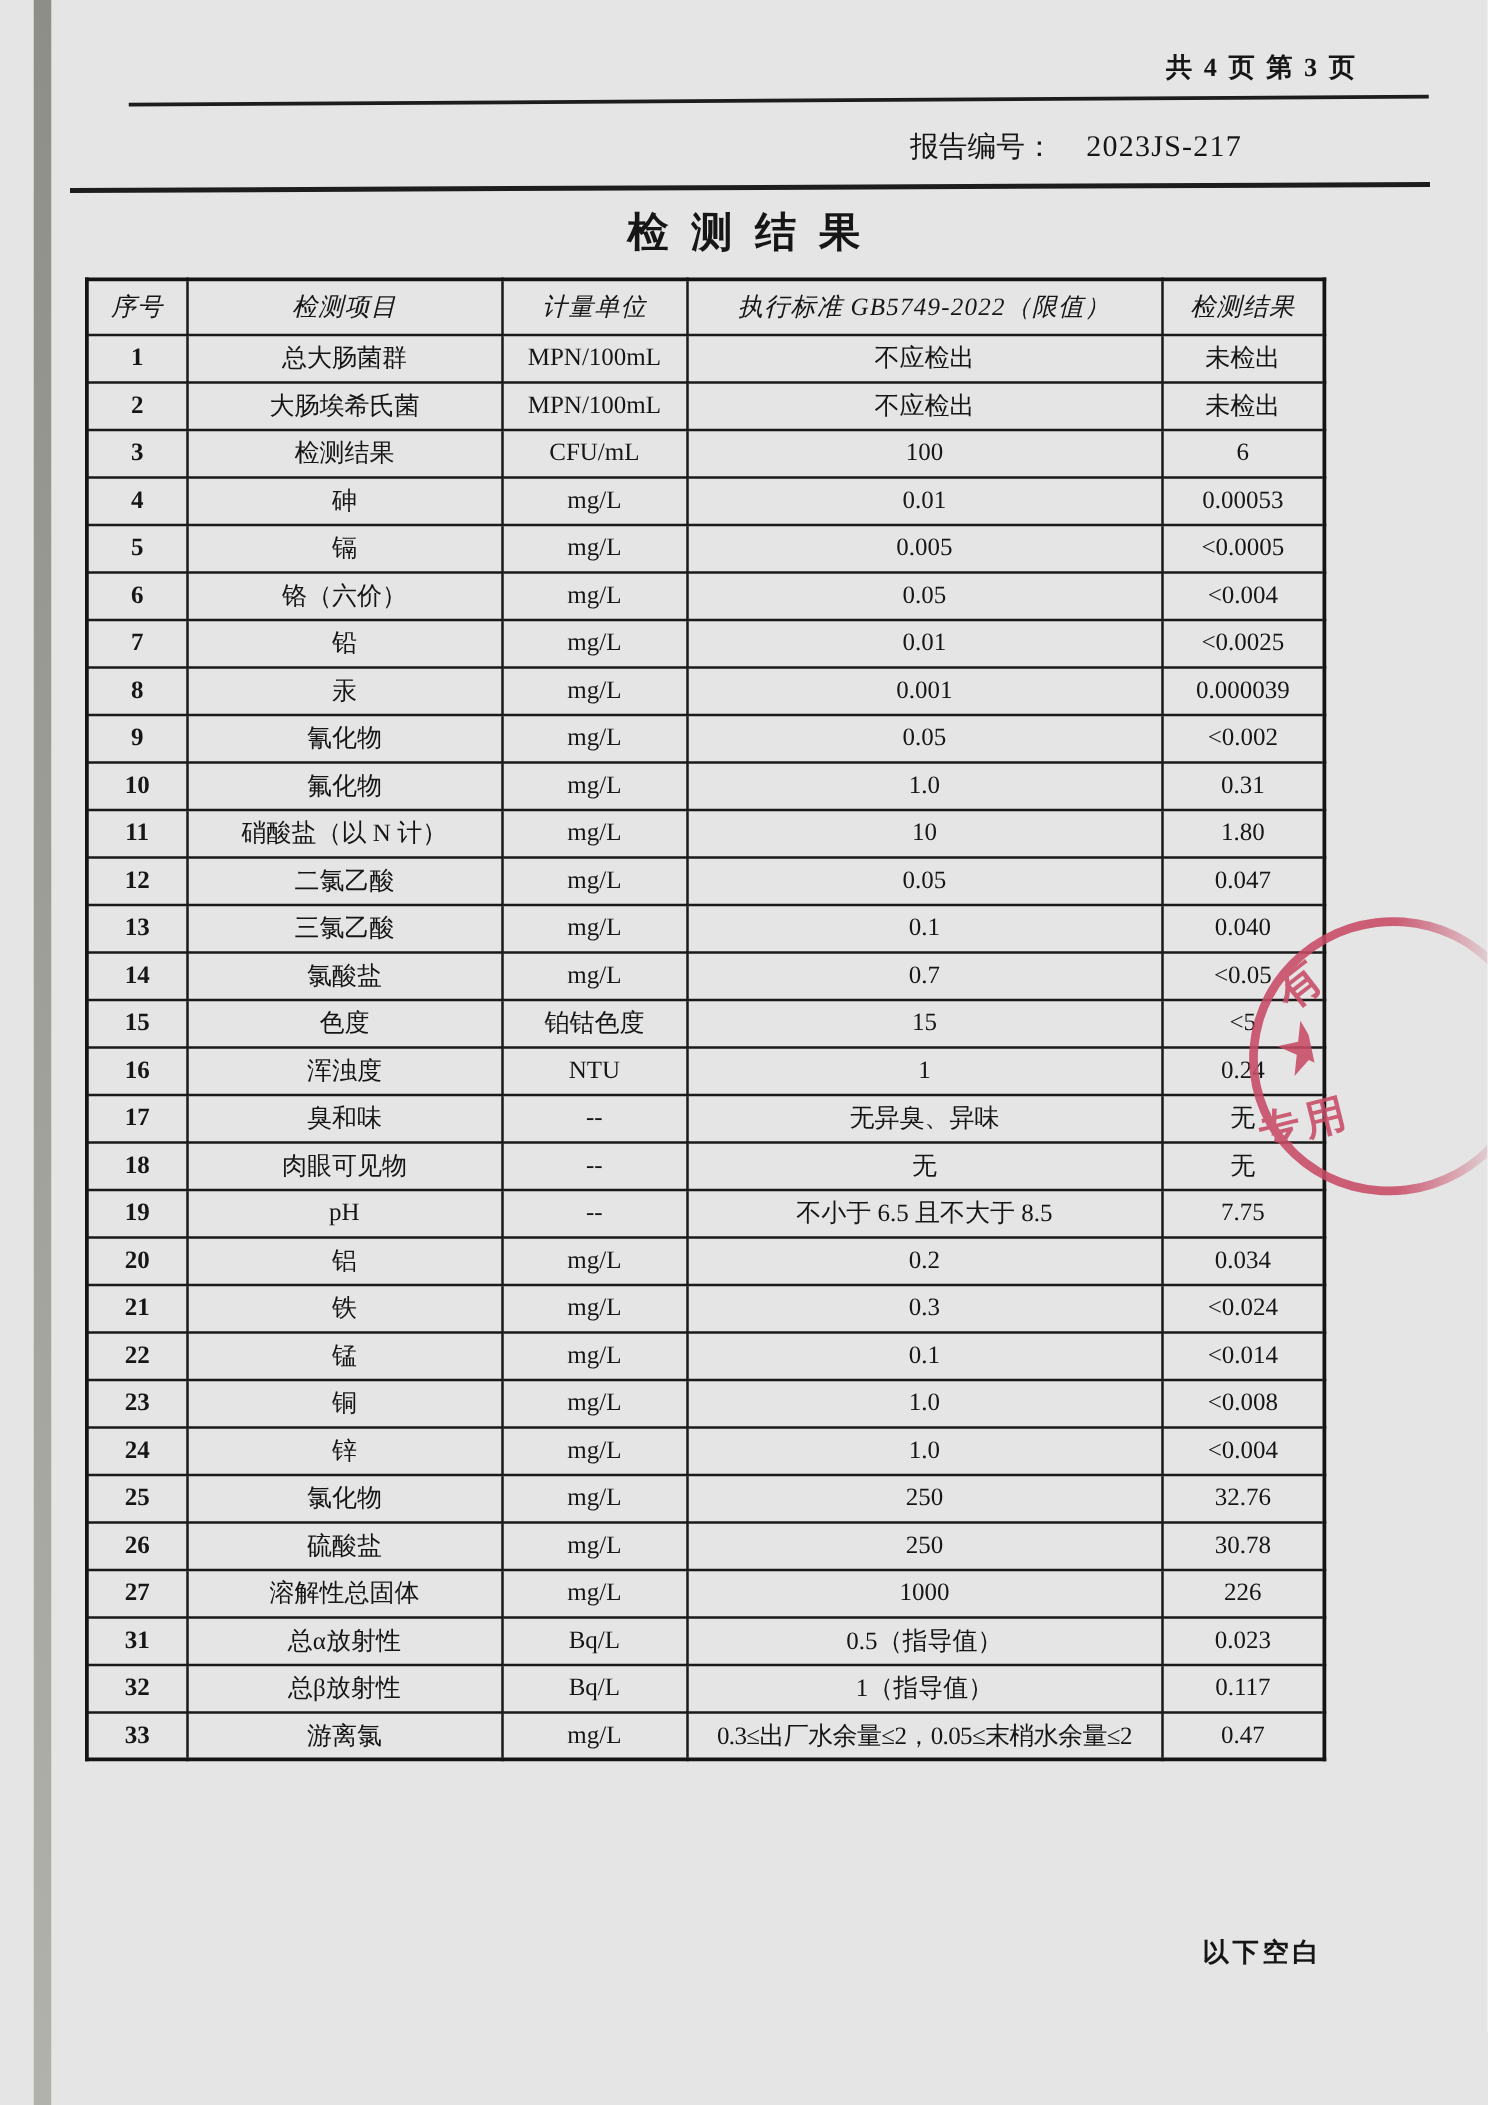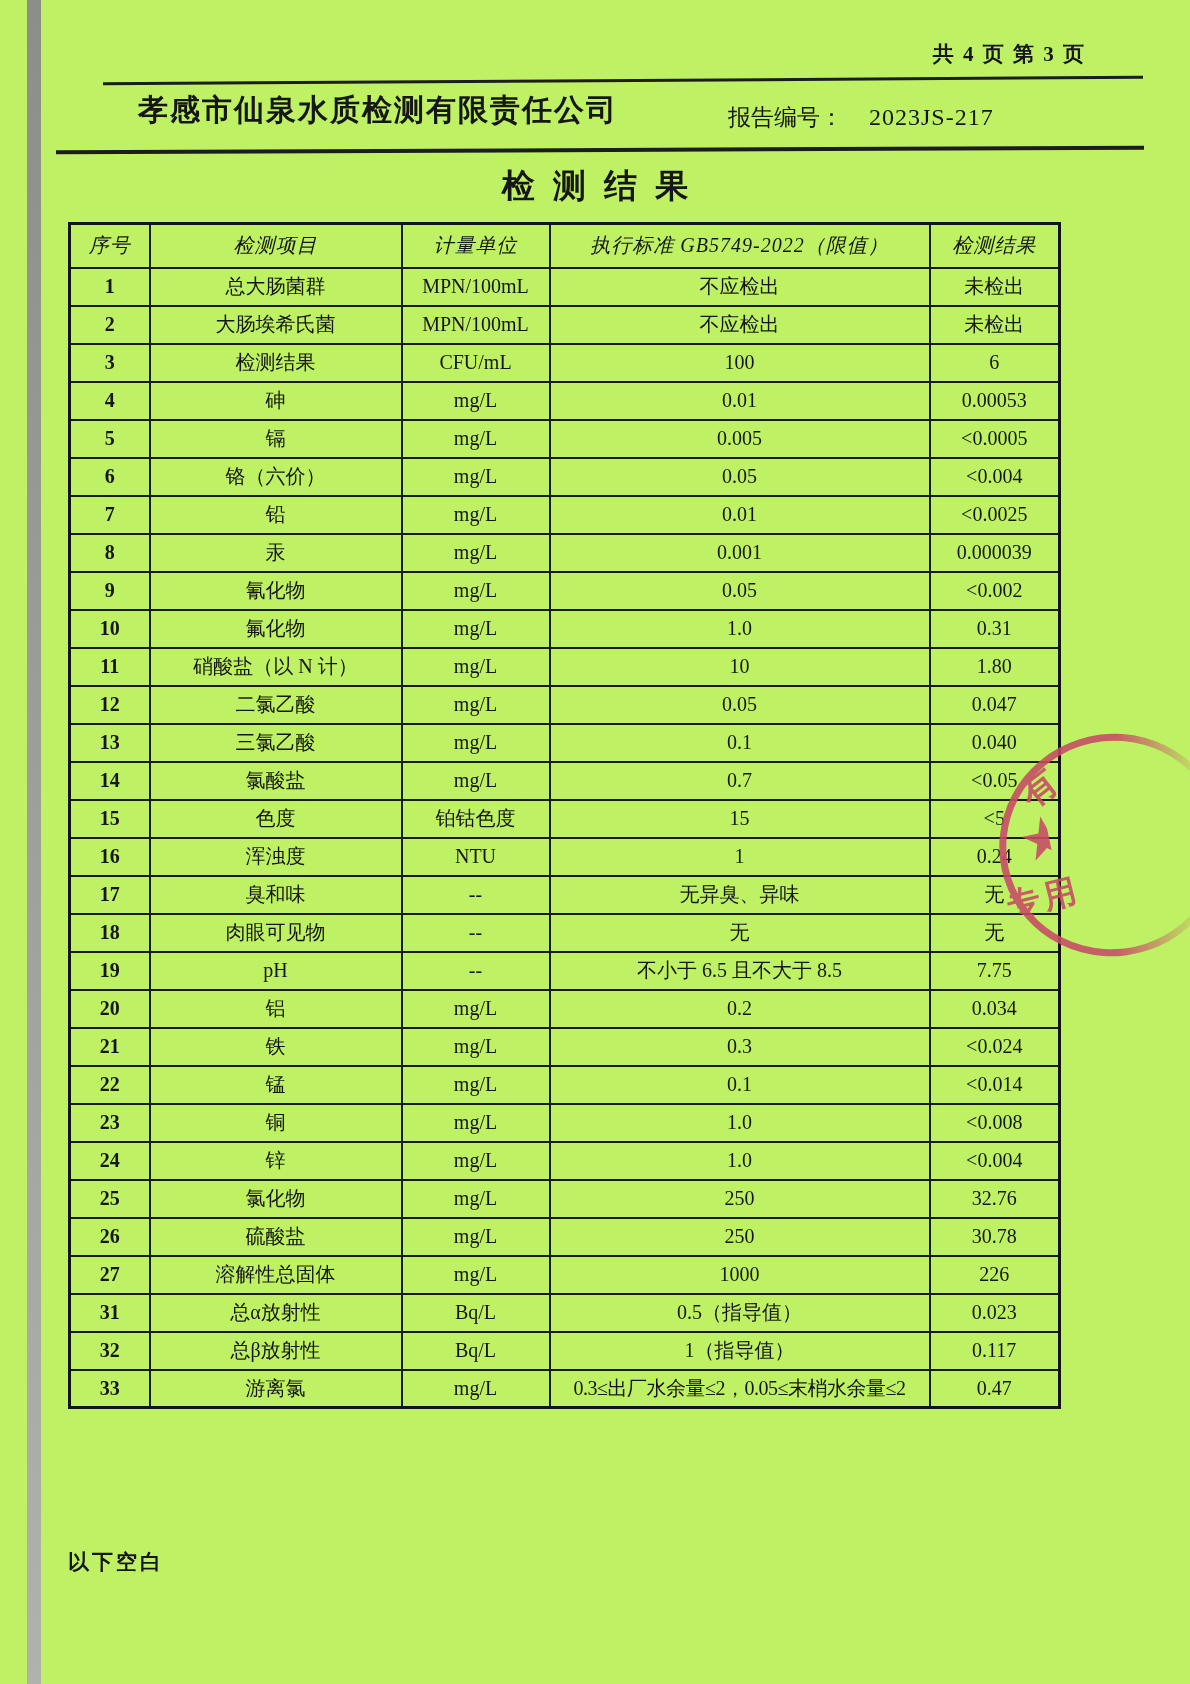--- a/index.html
+++ b/index.html
@@ -6,21 +6,21 @@
   * { box-sizing: border-box; }
   html,body { margin:0; padding:0; }
   body {
     width:1190px; height:1684px;
     font-family:"Liberation Serif","DejaVu Serif",serif;
     color:var(--ink);
     background:#ffffff;
   }
   .page {
     position:relative; width:1190px; height:1684px;
-    background:#bef264; overflow:hidden;
+    background:#e5e5e5; overflow:hidden;
   }
   .scan-band {
     position:absolute; left:27px; top:0; width:14px; height:100%;
     background:linear-gradient(to bottom,#8e8e88,#a2a29c 55%,#b2b2ac);
   }
   .page-info {
     position:absolute; top:40px; right:104px;
     font-size:21px; font-weight:bold; letter-spacing:2px;
   }
   .rule-1 {
@@ -53,21 +53,21 @@
     border:2px solid #1a1a1a;
     text-align:center; vertical-align:middle;
     padding:0 4px; overflow:hidden;
   }
   table.results th { height:44px; font-size:20px; font-weight:normal; letter-spacing:1px;font-style:italic; }
   table.results td { height:38px; font-size:20px; }
   td.cell-0 { font-weight:bold; font-size:20px; }
   td.tight { font-size:17.5px; letter-spacing:-0.5px; padding:0 2px;border-radius:17px; }
   .footer-note {
     position:absolute; left:68px; top:1548px; width:990px;
-    text-align:left; font-size:21px; font-weight:bold; letter-spacing:3px;
+    text-align:right; font-size:21px; font-weight:bold; letter-spacing:3px;
   }
   
   .stamp {
     position:absolute; left:985px; top:726px; width:240px; height:250px;
     color:var(--stamp-color);
     -webkit-mask-image:linear-gradient(to right,#000 55%,transparent 92%);
     mask-image:linear-gradient(to right,#000 55%,transparent 92%);
     filter:blur(0.4px); opacity:0.88;
   }
   .stamp-circle {
@@ -93,21 +93,20 @@
 <body>
 
 <div class="page">
 
   <div class="scan-band"></div>
 
   <div class="page-info">共 4 页  第 3 页</div>
 
   <div class="rule-1"></div>
 
-  <div class="company">孝感市仙泉水质检测有限责任公司</div>
 
   <div class="report-line">
     <span>报告编号：</span><span class="num">2023JS-217</span>
   </div>
 
   <div class="rule-2"></div>
 
   <div class="doc-title">检测结果</div>
 
   <table class="results">

